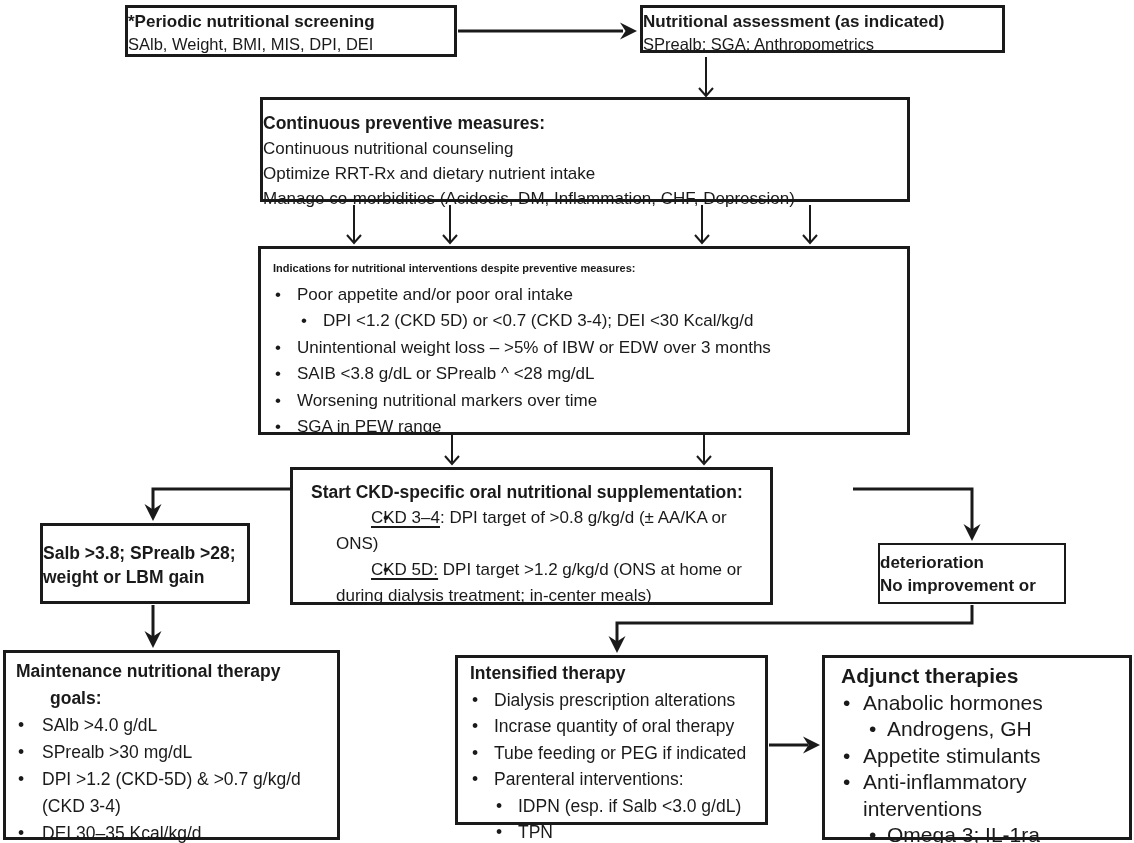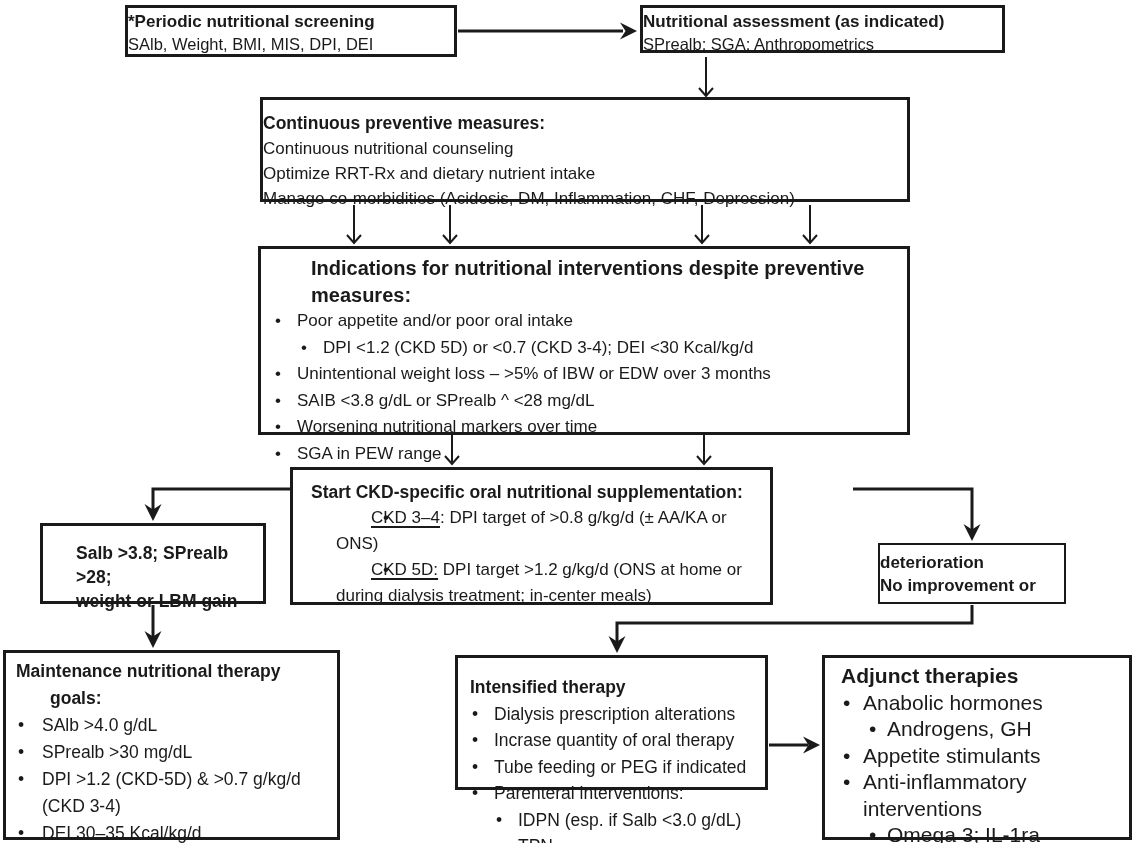--- a/index.html
+++ b/index.html
@@ -18,41 +18,41 @@
   
   #b-screening { left:125px; top:5px; width:332px; height:52px; padding-top:2px; }
   #b-assessment { left:640px; top:5px; width:365px; height:48px; padding-top:2px; }
   #b-screening .t, #b-assessment .t { font-size:17px; line-height:23px; }
   #b-screening .s, #b-assessment .s { font-size:16.5px; line-height:22px; }
   
   #b-preventive { left:260px; top:97px; width:650px; height:105px; padding-top:11px; line-height:25px; }
   #b-preventive .t { font-size:17.5px; }
   
   #b-indications { left:258px; top:246px; width:652px; height:189px; padding-top:6px; line-height:26.5px; }
-  #b-indications .t { font-size:20px; padding-left:12px;margin-left:38px; }
+  #b-indications .t { font-size:11px; padding-left:12px; }
   #b-indications .li1 { padding-left:36px; }
   #b-indications .li1 > .mk { left:14px; }
   #b-indications .li2 { padding-left:62px; }
   #b-indications .li2 > .mk { left:40px; }
   
   #b-start { left:290px; top:467px; width:483px; height:138px; padding-top:9px; line-height:26px; }
   #b-start .t { font-size:17.5px; padding-left:18px; }
   #b-start .sli { padding-left:43px; text-indent:35px; padding-right:10px; position:relative; }
   #b-start .sli > .mk { position:absolute; left:55px; top:0; }
   .u { text-decoration:underline; text-decoration-thickness:2px; text-underline-offset:3px; }
   
-  #b-improved { left:40px; top:523px; width:226px; height:81px; padding-top:15px; font-size:17.5px; line-height:24px;padding-left:33px; }
+  #b-improved { left:40px; top:523px; width:210px; height:81px; padding-top:15px; font-size:17.5px; line-height:24px; }
   #b-noimp { left:878px; top:543px; width:188px; height:61px; border-width:2px; padding-top:6px; font-size:17px; line-height:23px; }
   
   #b-maintenance { left:3px; top:650px; width:337px; height:190px; padding-top:5px; font-size:17.5px; line-height:27px; }
   #b-maintenance .t1 { padding-left:10px; font-size:17.5px; }
   #b-maintenance .t2 { padding-left:44px; font-size:17.5px; }
   #b-maintenance .li1 { padding-left:36px; padding-right:6px; }
   #b-maintenance .li1 > .mk { left:12px; }
-  #b-intensified { left:455px; top:655px; width:313px; height:135px; padding-top:16px; font-size:17.5px; line-height:26.5px; }
+  #b-intensified { left:455px; top:655px; width:313px; height:170px; padding-top:2px; font-size:17.5px; line-height:26.5px; }
   #b-intensified .t { padding-left:12px; }
   #b-intensified .li1 { padding-left:36px; }
   #b-intensified .li1 > .mk { left:14px; }
   #b-intensified .li2 { padding-left:60px; }
   #b-intensified .li2 > .mk { left:38px; }
   #b-adjunct { left:822px; top:655px; width:310px; height:185px; padding-top:5px; font-size:21px; line-height:26.5px; }
   #b-adjunct .t { padding-left:16px; }
   #b-adjunct .li1 { padding-left:38px; }
   #b-adjunct .li1 > .mk { left:18px; }
   #b-adjunct .li2 { padding-left:62px; }

